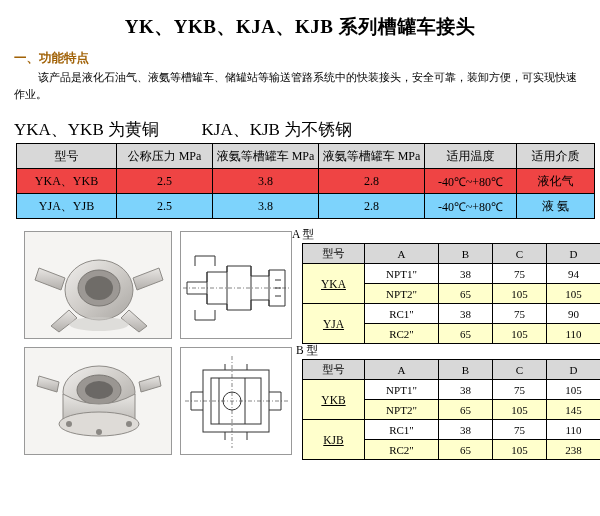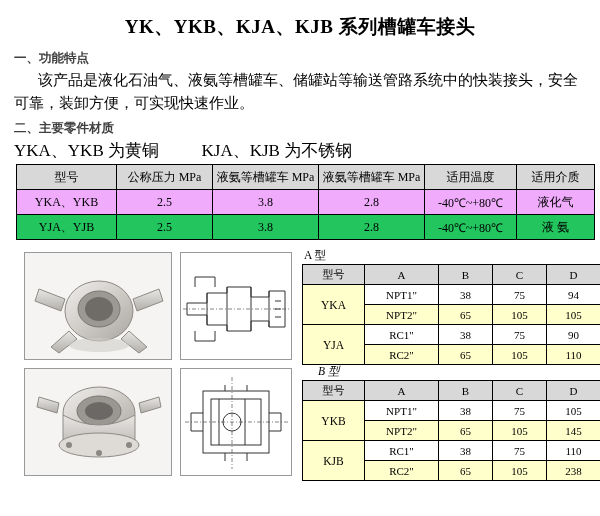--- a/index.html
+++ b/index.html
@@ -24,31 +24,31 @@
   }
   .title {
     text-align: center;
     font-size: 19px;
     font-weight: bold;
     letter-spacing: 0.5px;
     margin: 4px 0 10px 0;
     font-family: "Liberation Serif", serif;
   }
   .sec-head {
-    color: #404040;
+    color: #a16207;
     font-weight: bold;
     font-size: 12.5px;
     margin: 4px 0 2px 0;
     font-family: "Liberation Serif", serif;
   }
   .para {
-    font-size: 15px;
+    font-size: 11px;
     line-height: 1.5;
     text-indent: 0;
-    margin: 0 0 6px 0;
+    margin: 0 0 16px 0;
   }
   .para.indent {
     text-indent: 24px;
   }
   .mat-line {
     font-size: 17px;
     margin: 0 0 2px 0;
   }
   .mat-line .gap {
     display: inline-block;
@@ -70,25 +70,25 @@
     padding: 0;
   }
   table.perf th {
     background: #d8d8d8;
     font-weight: normal;
   }
   table.perf td.label {
     background: #ffffcc;
   }
   table.perf tr.alt td {
-    background: #22c55e;
+    background: #7dd3fc;
     font-family: Liberation Serif, serif;
   }
   table.perf tr.plain td {
-    background: #f0abfc;
+    background: #ef4444;
   }
 
   
   .lower {
     position: relative;
     margin-top: 2px;
   }
   .imgbox {
     border: 1px solid #999;
     box-sizing: border-box;
@@ -121,20 +121,21 @@
     height: 19px;
     padding: 0;
   }
   table.dim th {
     background: #d8d8d8;
     font-weight: normal;
   }
   table.dim td.model {
     background: #ffffcc;
     font-size: 11.5px;
+    text-decoration: underline;
   }
   table.dim td.white {
     background: #ffffff;
   }
   table.dim td.yellow {
     background: #ffffcc;
   }
   .col-model { width: 62px; }
   .col-a { width: 74px; }
   .col-b { width: 54px; }
@@ -144,21 +145,20 @@
 </head>
 <body>
 
 <div class="page">
 
   <div class="title">YK、YKB、KJA、KJB 系列槽罐车接头</div>
 
   <div class="sec-head">一、功能特点</div>
   <div class="para indent">该产品是液化石油气、液氨等槽罐车、储罐站等输送管路系统中的快装接头，安全可靠，装卸方便，可实现快速作业。</div>
 
-  <div class="sec-head">二、主要零件材质</div>
   <div class="mat-line">
     <span>YKA、YKB 为黄铜</span>
     <span class="gap"></span>
     <span>KJA、KJB 为不锈钢</span>
   </div>
 
 
   <table class="perf">
     <colgroup>
       <col style="width:100px">
@@ -234,21 +234,21 @@
           <path d="M14 34 L14 24 L34 24 L34 34"></path>
           <path d="M14 78 L14 88 L34 88 L34 78"></path>
           <path d="M94 48 L100 48 M94 56 L100 56 M94 64 L100 64"></path>
         </g>
         <g stroke="#333" stroke-width="0.6" fill="none" stroke-dasharray="4 2 1 2">
           <path d="M2 56 L110 56"></path>
         </g>
       </svg>
     </div>
 
-    <div class="typelabel" style="left:290px; top:2px;">A 型</div>
+    <div class="typelabel" style="left:278px; top:2px;">A 型</div>
 
     <table class="dim" style="left:288px; top:18px;">
       <colgroup>
         <col class="col-model">
           <col class="col-a">
           <col class="col-b">
           <col class="col-c">
           <col class="col-d">
       </colgroup>
       <tbody>
@@ -316,21 +316,21 @@
           <path d="M44 16 L44 22 M66 16 L66 22"></path>
           <path d="M44 84 L44 92 M66 84 L66 92"></path>
         </g>
         <g stroke="#333" stroke-width="0.6" stroke-dasharray="4 2 1 2" fill="none">
           <path d="M4 53 L108 53"></path>
           <path d="M51 8 L51 100"></path>
         </g>
       </svg>
     </div>
 
-    <div class="typelabel" style="left:304px; top:118px;font-style:italic;">B 型</div>
+    <div class="typelabel" style="left:282px; top:118px;">B 型</div>
 
     <table class="dim" style="left:288px; top:134px;">
       <colgroup>
         <col class="col-model">
           <col class="col-a">
           <col class="col-b">
           <col class="col-c">
           <col class="col-d">
       </colgroup>
       <tbody>

